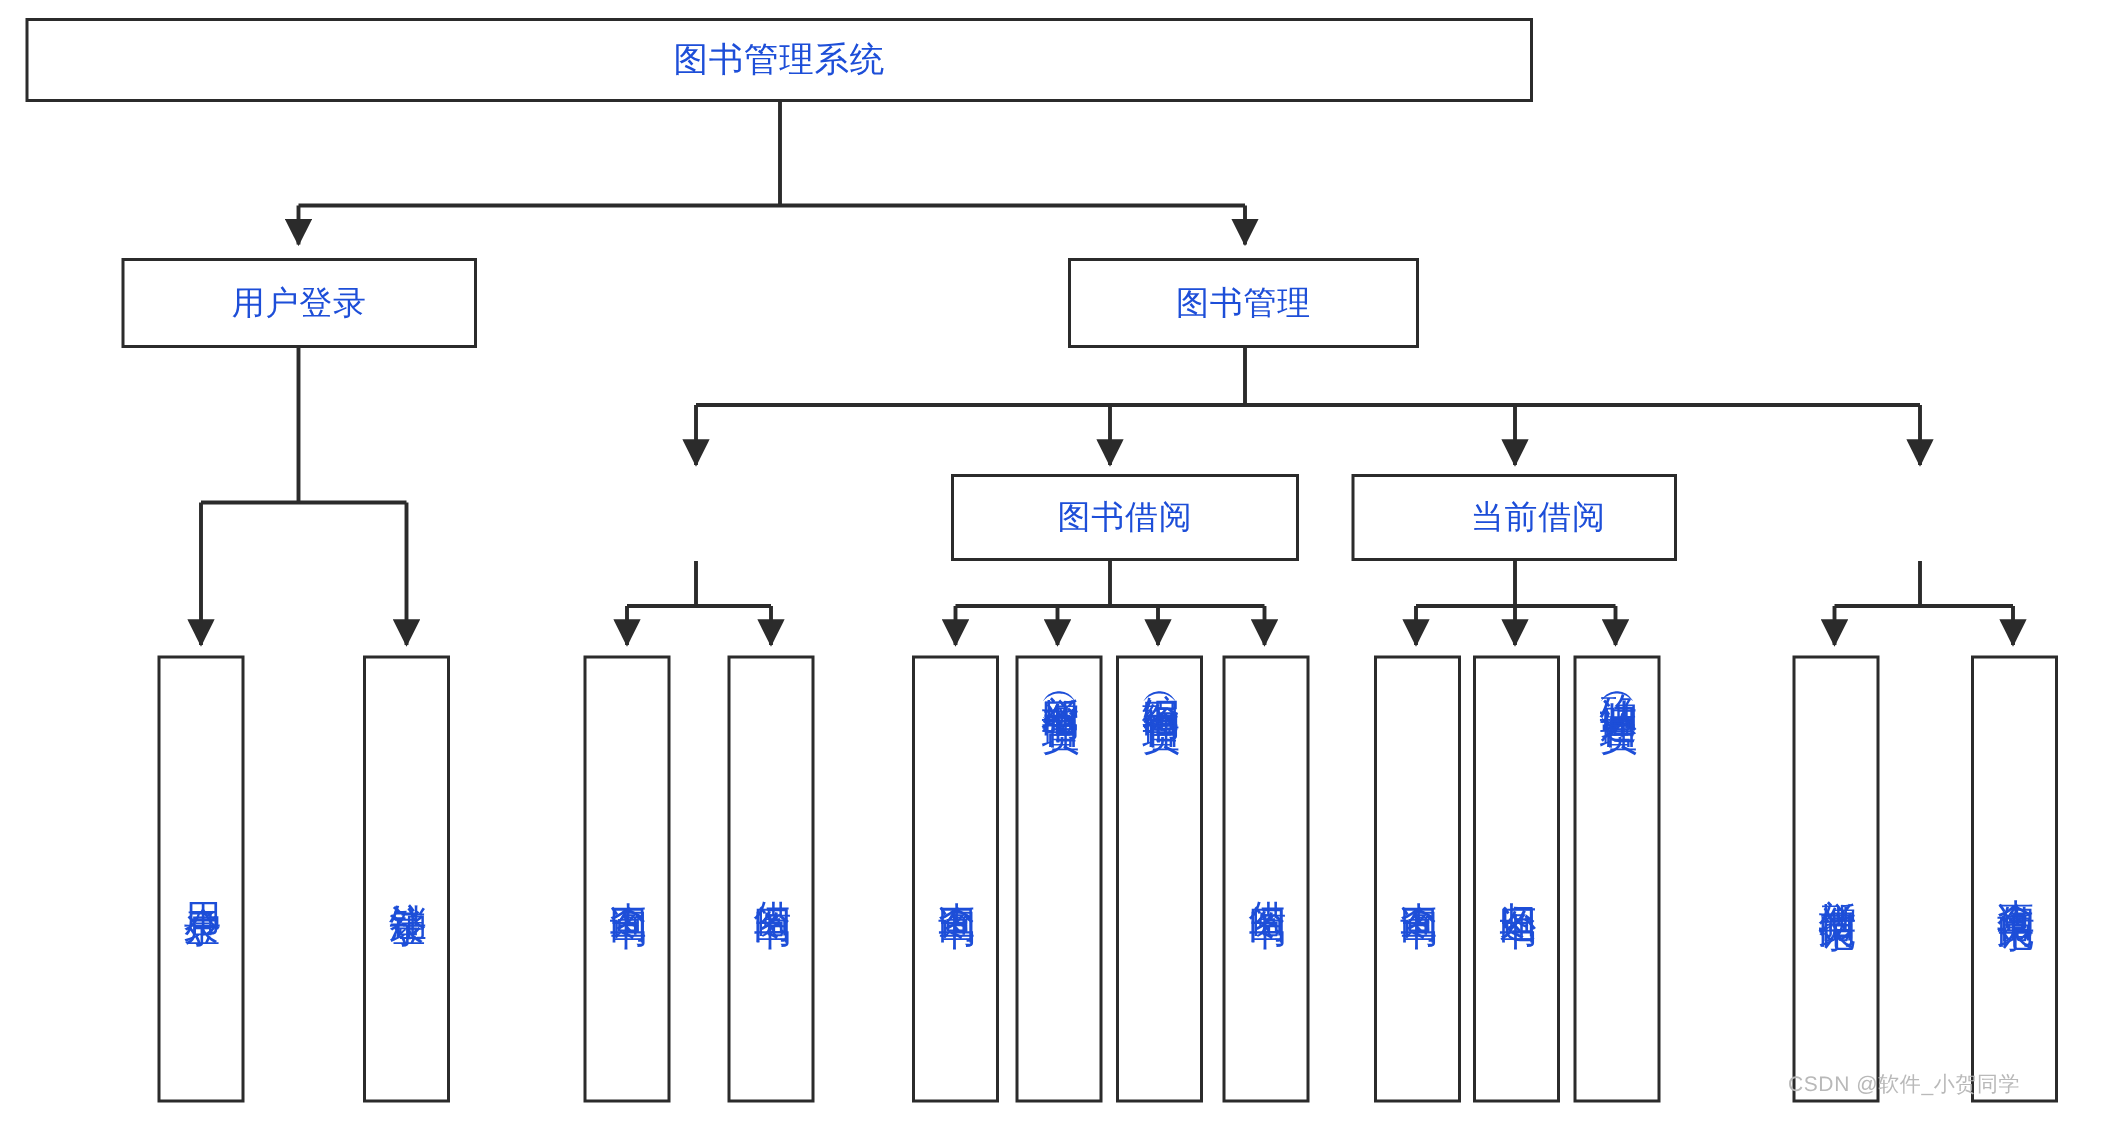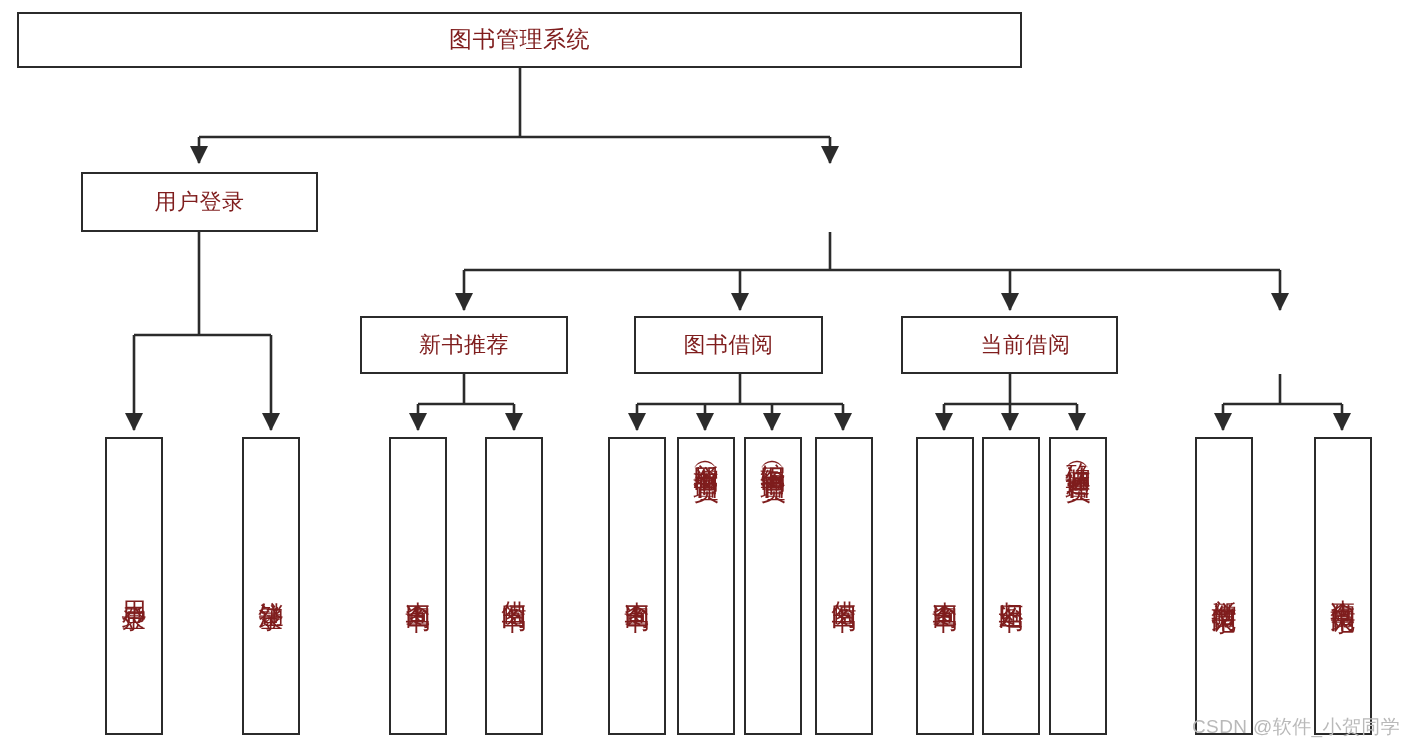--- a/index.html
+++ b/index.html
@@ -31,21 +31,21 @@
     position: absolute;
     box-sizing: border-box;
     background: #ffffff;
     border: 2.2px solid #2b2b2b;
     display: flex;
     align-items: center;
     justify-content: center;
     overflow: hidden;
   }
   .node .label {
-    color: #7f1d1d;
+    color: #1d4ed8;
     line-height: 1.12;
     text-align: center;
     white-space: pre;
   }
   
   .node.h .label {
     font-size: 22px;
     letter-spacing: 0.5px;
   }
   .node.root .label {
@@ -66,21 +66,21 @@
   }
   
   .node.v.center {
     align-items: center;
     padding-top: 0;
   }
   #watermark {
     position: absolute;
     left: 1192px;
     top: 714px;
-    font-size: 19px;
+    font-size: 14px;
     color: #b9b9b9;
     white-space: nowrap;
     letter-spacing: 0.4px;
   }
 </style>
 </head>
 <body>
 
 <div id="canvas">
 
@@ -134,25 +134,25 @@
     </g>
   </svg>
 
   <div class="node h root" style="left:17px; top:12px; width:1005px; height:56px;">
     <span class="label">图书管理系统</span>
   </div>
 
   <div class="node h" style="left:81px; top:172px; width:237px; height:60px;">
     <span class="label">用户登录</span>
   </div>
-
-  <div class="node h" style="left:360px; top:316px; width:208px; height:58px;">
-    <span class="label">新书推荐</span>
-  </div>
-  <div class="node h" style="left:634px; top:316px; width:189px; height:58px;">
+  <div class="node h" style="left:712px; top:172px; width:234px; height:60px;">
+    <span class="label">图书管理</span>
+  </div>
+
+  <div class="node h" style="left:634px; top:316px; width:232px; height:58px;">
     <span class="label">图书借阅</span>
   </div>
   <div class="node h" style="left:901px; top:316px; width:217px; height:58px;padding-left:32px;">
     <span class="label">当前借阅</span>
   </div>
 
   <div class="node v center" style="left:105px; top:437px; width:58px; height:298px;">
     <span class="label">用户登录</span>
   </div>
   <div class="node v center" style="left:242px; top:437px; width:58px; height:298px;">

